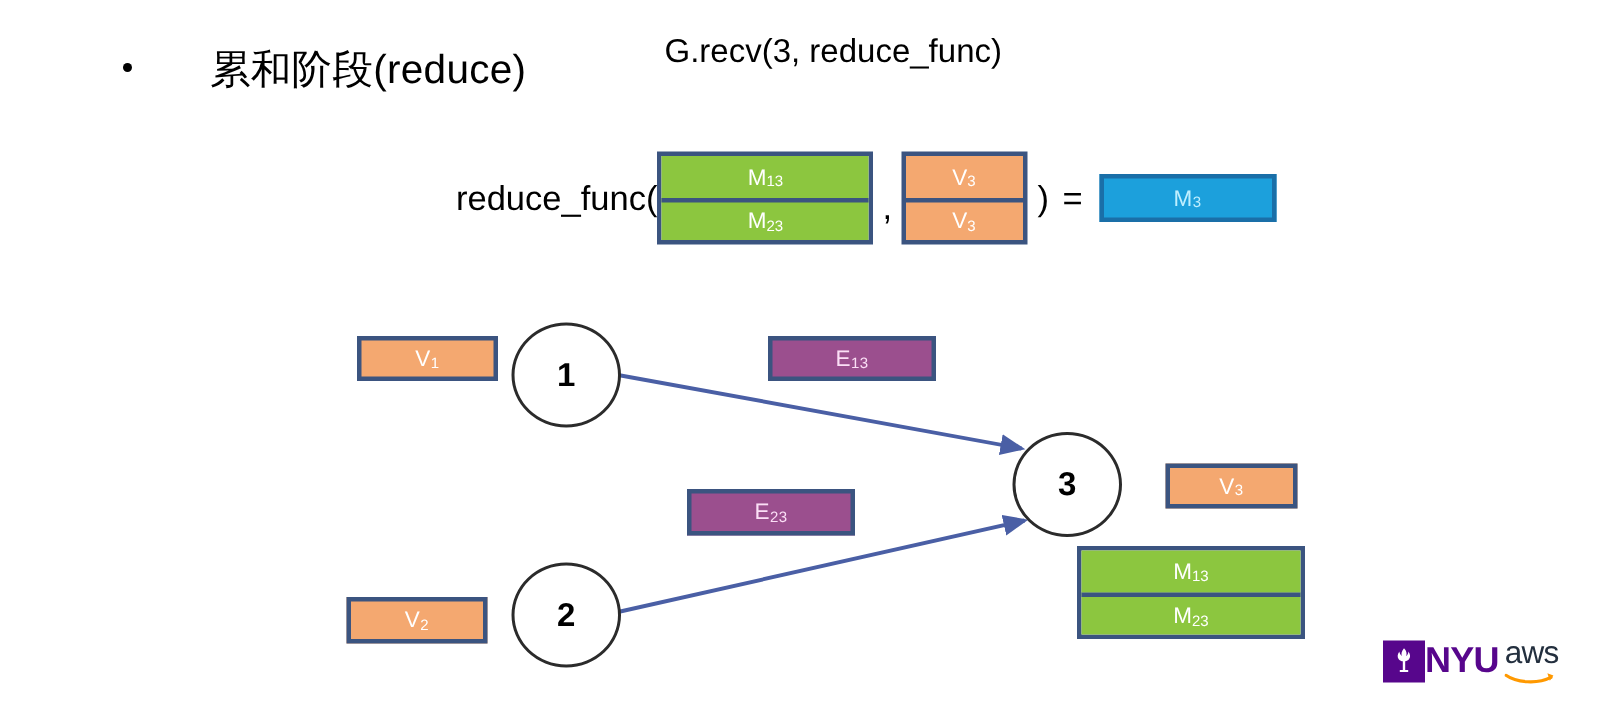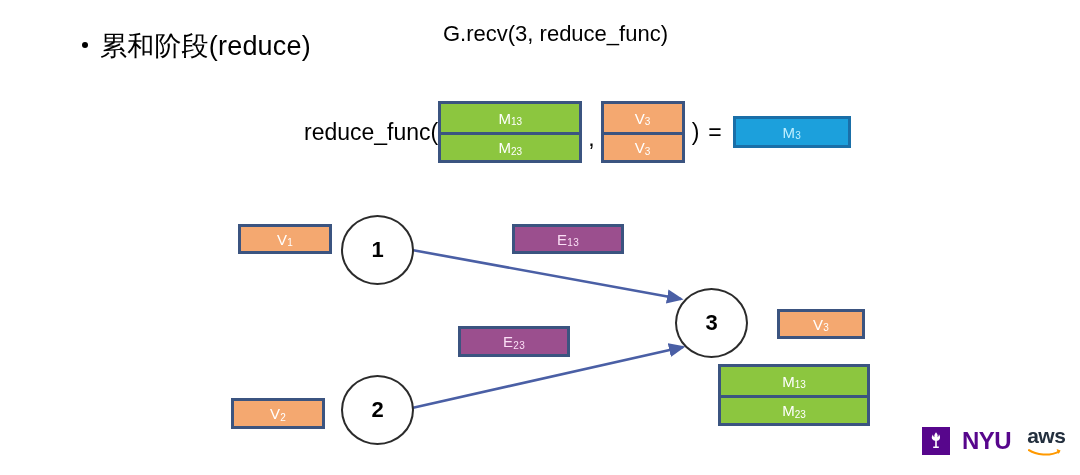--- a/index.html
+++ b/index.html
@@ -24,20 +24,21 @@
   }
 
   
   .bullet-row {
     position: absolute;
     left: 82px;
     top: 33px;
     display: flex;
     align-items: baseline;
     white-space: nowrap;
+    gap: 40px;
   }
   .bullet-dot {
     width: 6px;
     height: 6px;
     border-radius: 50%;
     background: #000;
     margin-right: 12px;
     position: relative;
     top: -7px;
     flex: 0 0 auto;
@@ -167,40 +168,40 @@
     pointer-events: none;
   }
 
   
   .logos {
     position: absolute;
     left: 922px;
     top: 425px;
     display: flex;
     align-items: center;
-    gap: 12px;
+    gap: 0;
   }
   .nyu-mark {
     width: 28px; height: 28px;
     background: #57068c;
     display: flex; align-items: center; justify-content: center;
   }
   .nyu-word {
     font-size: 24px;
     font-weight: bold;
     color: #57068c;
     letter-spacing: -0.5px;
     line-height: 1;
   }
   .aws-wrap {
     display: flex; flex-direction: column; align-items: center;
     margin-left: 4px;
   }
   .aws-word {
-    font-size: 21px; font-weight: bold; color: #232f3e;
+    font-size: 21px; font-weight: normal; color: #232f3e;
     line-height: 1; letter-spacing: -0.5px;
   }
 </style>
 </head>
 <body>
 
 <div id="slide">
 
   <div class="bullet-row">
     <span class="bullet-dot"></span>

